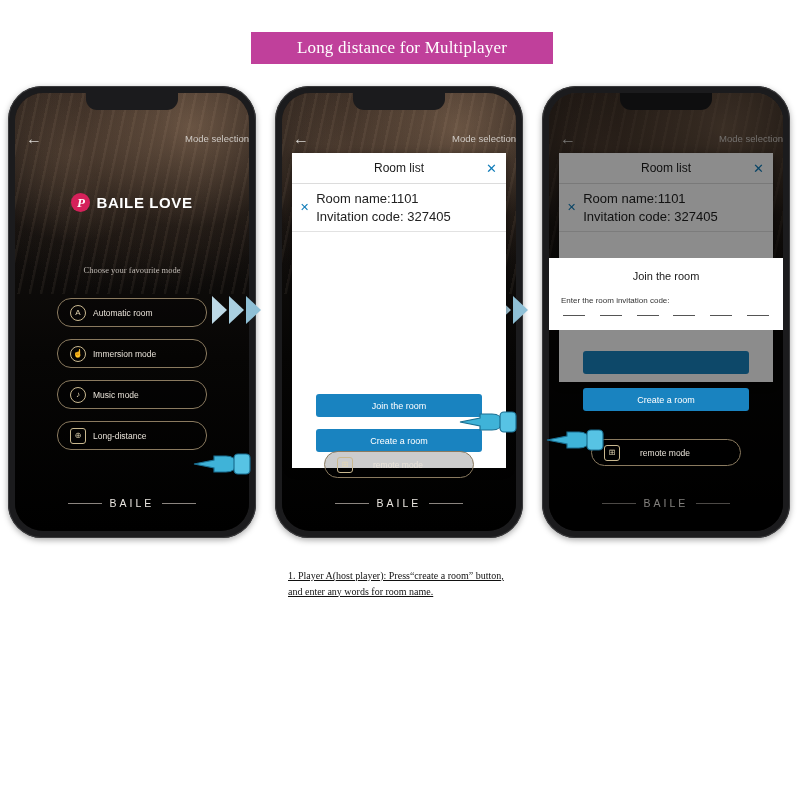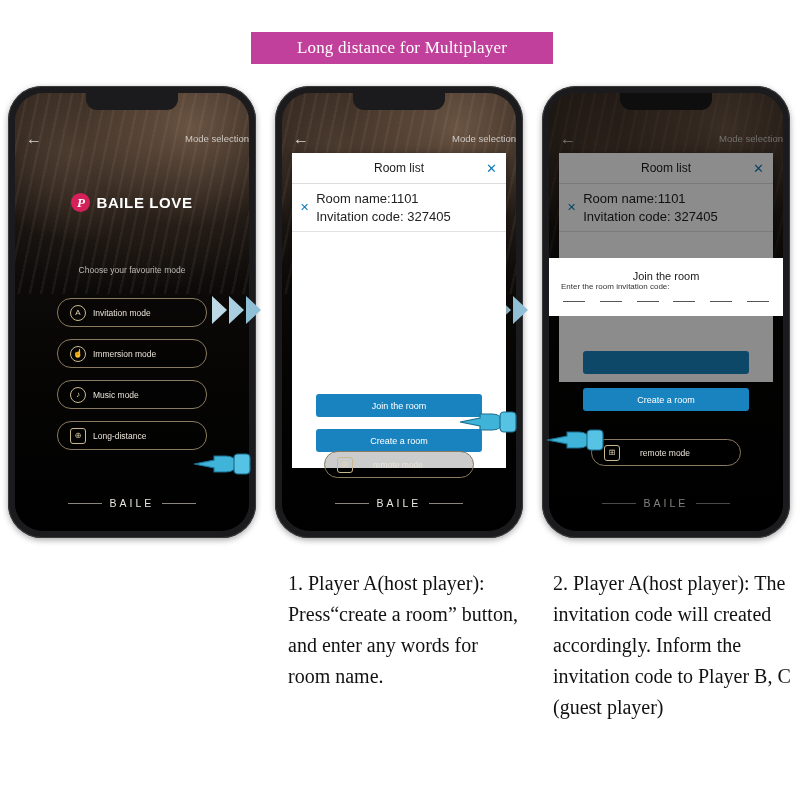--- a/index.html
+++ b/index.html
@@ -137,20 +137,21 @@
     letter-spacing: .6px;
   }
 
   .choose-text {
     position: absolute;
     top: 172px; left: 0; right: 0;
     text-align: center;
     color: #bfb9b3;
     font-size: 8.5px;
     z-index: 4;
+    font-family: Liberation Serif, serif;
   }
 
   .mode-list {
     position: absolute;
     top: 205px;
     left: 50%;
     transform: translateX(-50%);
     width: 150px;
     z-index: 4;
   }
@@ -244,21 +245,21 @@
   .join-panel {
     position: absolute;
     left: 0; right: 0;
     top: 165px;
     background: #fff;
     z-index: 9;
     padding: 12px 12px 14px;
     box-sizing: border-box;
   }
   .join-title { text-align: center; font-size: 11px; color: #1a1a1a; }
-  .join-sub { font-size: 8px; color: #333; }
+  .join-sub { margin-top: 14px; font-size: 8px; color: #333; }
   .code-dashes {
     margin-top: 10px;
     display: flex;
     gap: 9px;
     justify-content: space-between;
     padding: 0 2px;
   }
   .code-dashes i {
     display: block;
     width: 22px; height: 1px;
@@ -327,24 +328,25 @@
     width: 62px; height: 40px;
   }
   #hand1 { left: 192px; top: 444px; }
   #hand2 { left: 458px; top: 402px; }
   #hand3 { left: 545px; top: 420px; }
 
   
   .caption {
     position: absolute;
     font-family: "Liberation Serif", serif;
-    font-size: 20px;
+    font-size: 10px;
     line-height: 1.55;
     color: #111;
     white-space: pre-line;
+    text-decoration: underline;
   }
   #cap1 { left: 288px; top: 568px; width: 230px; }
   #cap2 { left: 553px; top: 568px; width: 240px; }
 </style>
 </head>
 <body>
 
 <div class="stage">
 
   <div class="title-banner">
@@ -362,21 +364,21 @@
       <div class="brand">
         <div class="brand-mark">P</div>
         <div class="brand-text">BAILE LOVE</div>
       </div>
 
       <div class="choose-text">Choose your favourite mode</div>
 
       <div class="mode-list">
         <div class="mode-btn">
           <div class="mode-ico">A</div>
-          <div class="mode-label">Invitation mode</div>
+          <div class="mode-label">Automatic room</div>
         </div>
         <div class="mode-btn">
           <div class="mode-ico">☝</div>
           <div class="mode-label">Immersion mode</div>
         </div>
         <div class="mode-btn">
           <div class="mode-ico">♪</div>
           <div class="mode-label">Music mode</div>
         </div>
         <div class="mode-btn">
@@ -506,15 +508,14 @@
   <svg class="hand" id="hand2" viewBox="0 0 62 40">
     <path d="M2 20 L22 16 L22 12 L34 12 C40 12 44 15 44 20 C44 25 40 28 34 28 L22 28 L22 24 Z" fill="#3fb3d8" stroke="#1a6f92" stroke-width="1.2"></path>
     <rect x="42" y="10" width="16" height="20" rx="4" fill="#57c3e4" stroke="#1a6f92" stroke-width="1.2"></rect>
   </svg>
   <svg class="hand" id="hand3" viewBox="0 0 62 40">
     <path d="M2 20 L22 16 L22 12 L34 12 C40 12 44 15 44 20 C44 25 40 28 34 28 L22 28 L22 24 Z" fill="#3fb3d8" stroke="#1a6f92" stroke-width="1.2"></path>
     <rect x="42" y="10" width="16" height="20" rx="4" fill="#57c3e4" stroke="#1a6f92" stroke-width="1.2"></rect>
   </svg>
 
   <div class="caption" id="cap1">1. Player A(host player): Press“create a room” button, and enter any words for room name.</div>
-  <div class="caption" id="cap2">2. Player A(host player): The invitation code will created accordingly. Inform the invitation code to Player B, C (guest player)</div>
 
 </div>
 
 </body></html>

